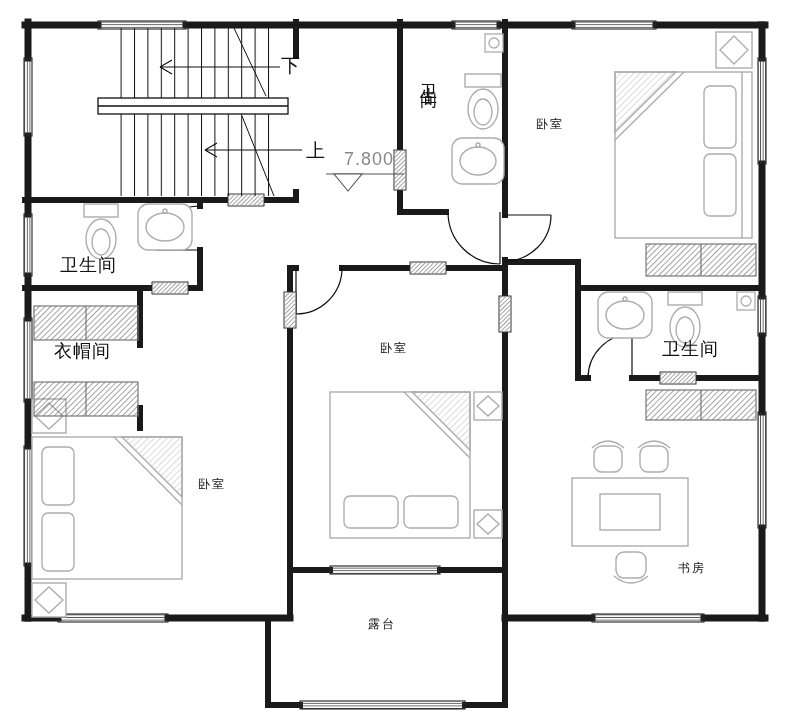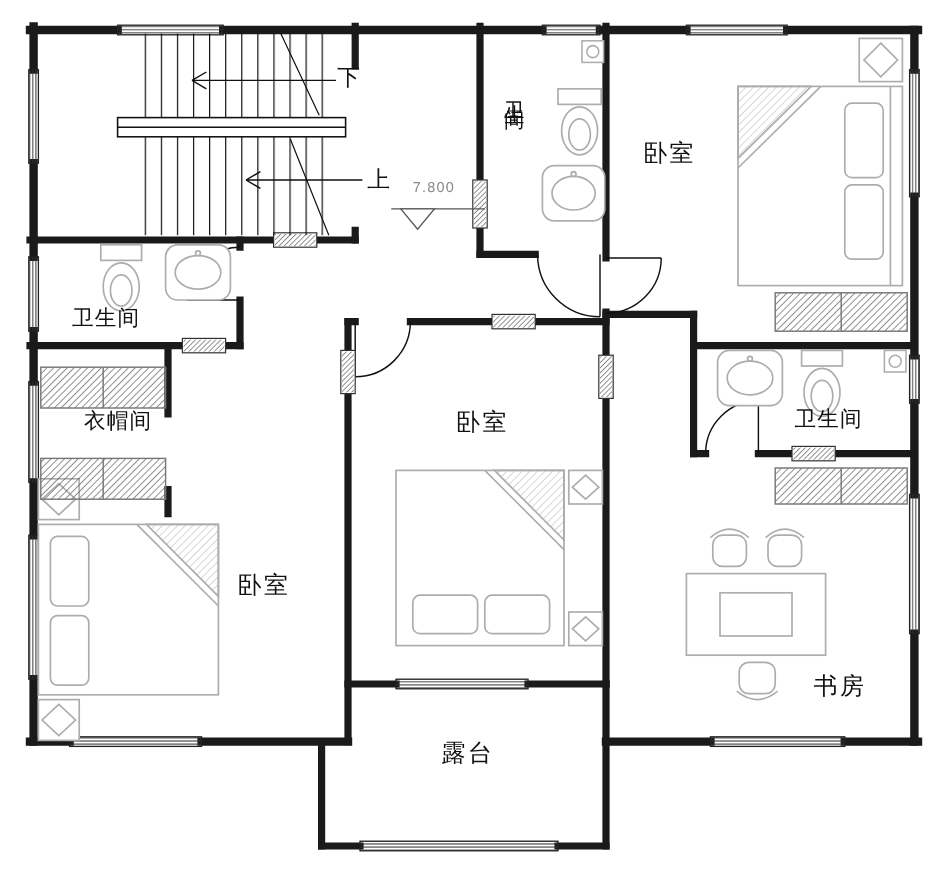--- a/index.html
+++ b/index.html
@@ -12,29 +12,29 @@
   }
   .plan svg{position:absolute;left:0;top:0;}
   .lbl{
     position:absolute;
     color:#111;
     font-family:"Liberation Sans", sans-serif;
     font-weight:500;
     white-space:nowrap;
     line-height:1;
   }
-  .lbl.room{font-size:20px;letter-spacing:2px;}
+  .lbl.room{font-size:12px;letter-spacing:2px;}
   .lbl.small{font-size:18px;letter-spacing:1px;}
   .lbl.vert{
     writing-mode:vertical-rl;
     text-orientation:upright;
     font-size:17px;
     letter-spacing:4px;
   }
-  .lbl.anno{color:#888;font-size:12px;letter-spacing:1px;}
+  .lbl.anno{color:#888;font-size:18px;letter-spacing:1px;}
   .lbl.dir{font-size:19px;}
 </style>
 </head>
 <body>
 
 <div class="plan">
 
   <svg width="789" height="727" viewBox="0 0 789 727">
     <defs>
       <pattern id="treads" width="13.4" height="10" patternUnits="userSpaceOnUse">
@@ -279,20 +279,20 @@
     </g>
   </svg>
 
   <div class="lbl dir" style="left:281px;top:56px;">下</div>
   <div class="lbl dir" style="left:306px;top:141px;">上</div>
   <div class="lbl anno" style="left:344px;top:150px;">7.800</div>
 
   <div class="lbl vert" style="left:420px;top:70px;">卫生间</div>
   <div class="lbl room" style="left:536px;top:118px;">卧室</div>
   <div class="lbl small" style="left:60px;top:256px;">卫生间</div>
-  <div class="lbl small" style="left:70px;top:342px;">衣帽间</div>
+  <div class="lbl small" style="left:54px;top:342px;">衣帽间</div>
   <div class="lbl room" style="left:198px;top:478px;">卧室</div>
   <div class="lbl room" style="left:380px;top:342px;">卧室</div>
   <div class="lbl small" style="left:662px;top:340px;">卫生间</div>
   <div class="lbl room" style="left:678px;top:562px;text-align:center;">书房</div>
   <div class="lbl room" style="left:368px;top:618px;">露台</div>
 
 </div>
 
 </body></html>

